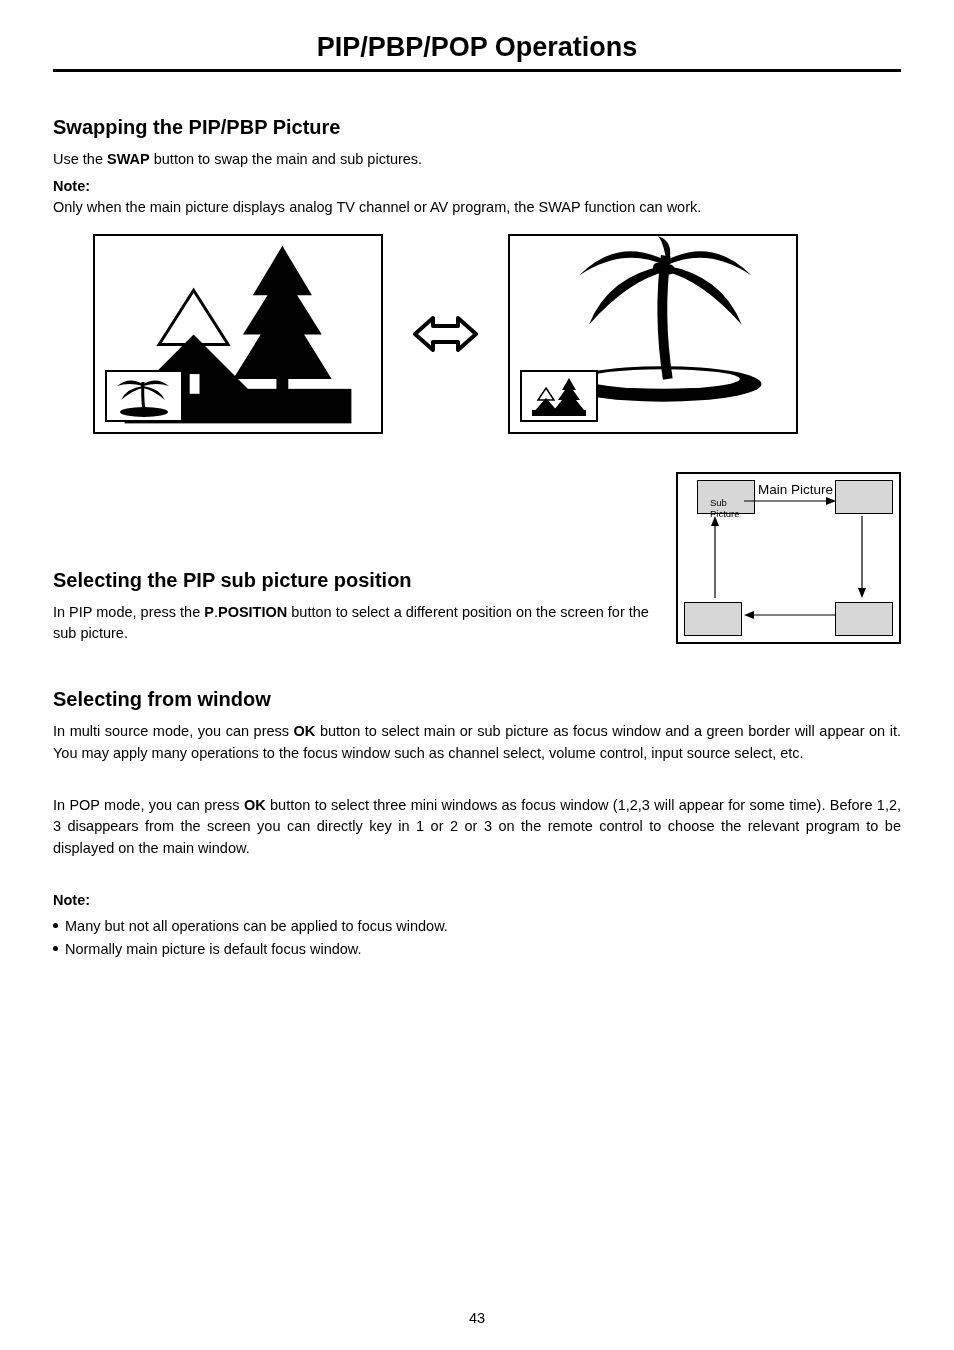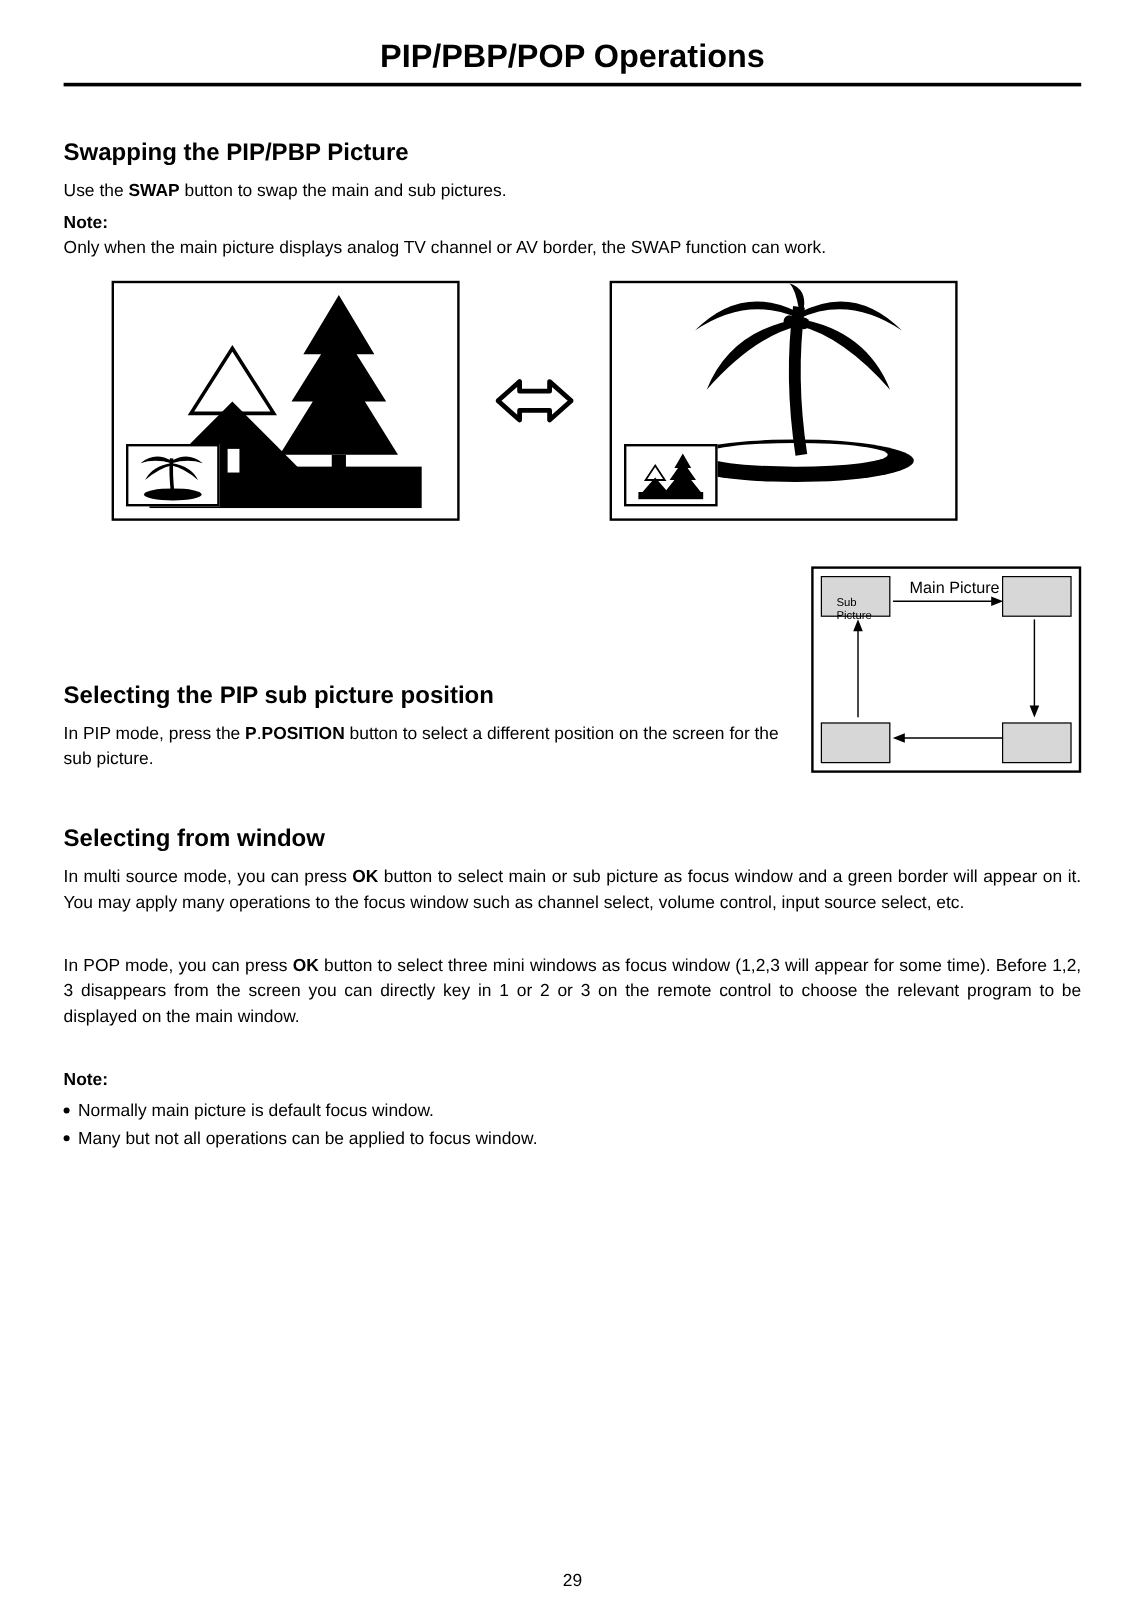--- a/index.html
+++ b/index.html
@@ -80,21 +80,21 @@
     position: relative;
     margin-top: 8px;
   }
   .corner-box {
     position: absolute;
     width: 58px;
     height: 34px;
     border: 1.5px solid #000;
     background: #d7d7d7;
   }
-  .tl { top: 6px; left: 6px; padding-left: 12px; }
+  .tl { top: 6px; left: 19px; padding-left: 12px; }
   .tr { top: 6px; right: 6px; }
   .bl { bottom: 6px; left: 6px; }
   .br { bottom: 6px; right: 6px; }
   .main-pic-label {
     position: absolute;
     top: 8px;
     left: 80px;
     font-size: 13.5px;
   }
   .sub-pic-label {
@@ -143,21 +143,21 @@
 <h1 class="page-title">PIP/PBP/POP Operations</h1>
 <hr class="hr-thick">
 
 <h2 class="section-heading">Swapping the PIP/PBP Picture</h2>
 <p class="body-text">
   <span>Use the </span><b>SWAP</b><span> button to swap the main and sub pictures.</span>
 </p>
 <p class="body-text gap-small">
   <b><span>Note</span>:</b>
 </p>
-<p class="body-text">Only when the main picture displays analog TV channel or AV border, the SWAP function can work.</p>
+<p class="body-text">Only when the main picture displays analog TV channel or AV program, the SWAP function can work.</p>
 
 <div class="swap-row">
 
   <div class="tv-frame">
     <svg class="mountain-scene" viewBox="0 0 290 200">
 
       <polygon points="190,10 160,60 175,60 150,100 168,100 140,145 240,145 212,100 230,100 205,60 220,60" fill="#000"></polygon>
       <rect x="184" y="145" width="12" height="25" fill="#000"></rect>
 
       <polygon points="100,55 135,110 65,110" fill="none" stroke="#000" stroke-width="3"></polygon>
@@ -247,17 +247,17 @@
   <span>In multi source mode, you can press </span><b>OK</b><span> button to select main or sub picture as focus window and a green border will appear on it. You may apply many operations to the focus window such as channel select, volume control, input source select, etc.</span>
 </p>
 <p class="body-text-j gap-top">
   <span>In POP mode, you can press </span><b>OK</b><span> button to select three mini windows as focus window (1,2,3 will appear for some time). Before 1,2, 3 disappears from the screen you can directly key in 1 or 2 or 3 on the remote control to choose the relevant program to be displayed on the main window.</span>
 </p>
 
 <p class="body-text gap-top">
   <b><span>Note</span>:</b>
 </p>
 <ul class="bullet-list">
+  <li>Many but not all operations can be applied to focus window.</li>
   <li>Normally main picture is default focus window.</li>
-  <li>Many but not all operations can be applied to focus window.</li>
 </ul>
 
-<div class="page-number">29</div>
+<div class="page-number">43</div>
 
 </body></html>

